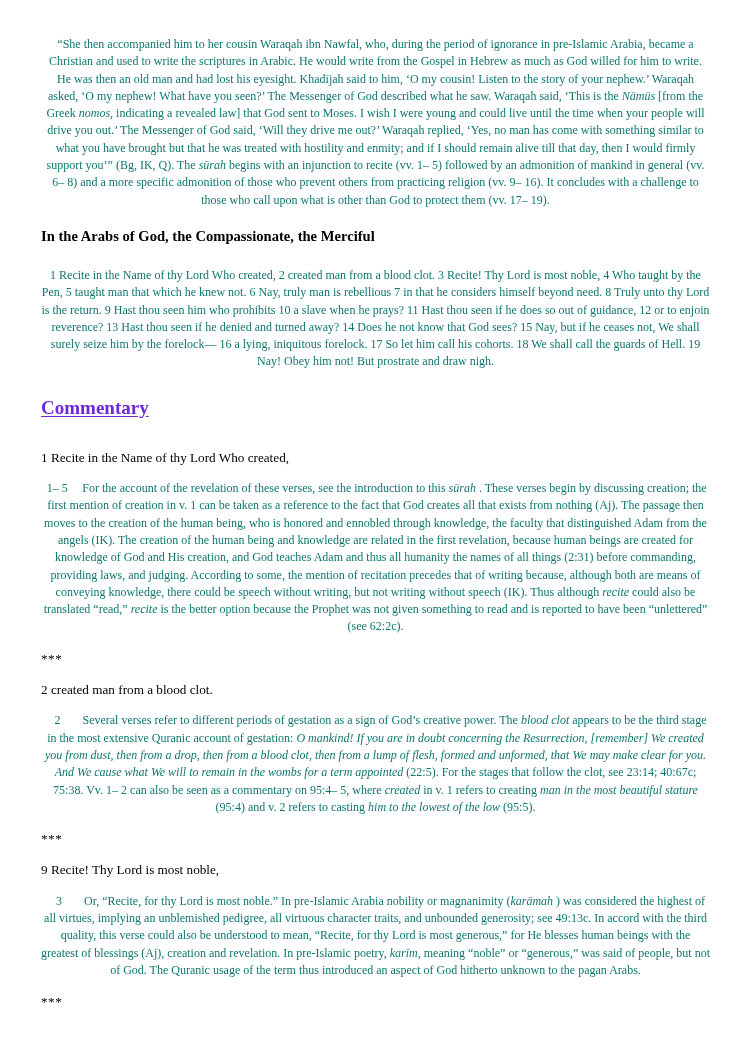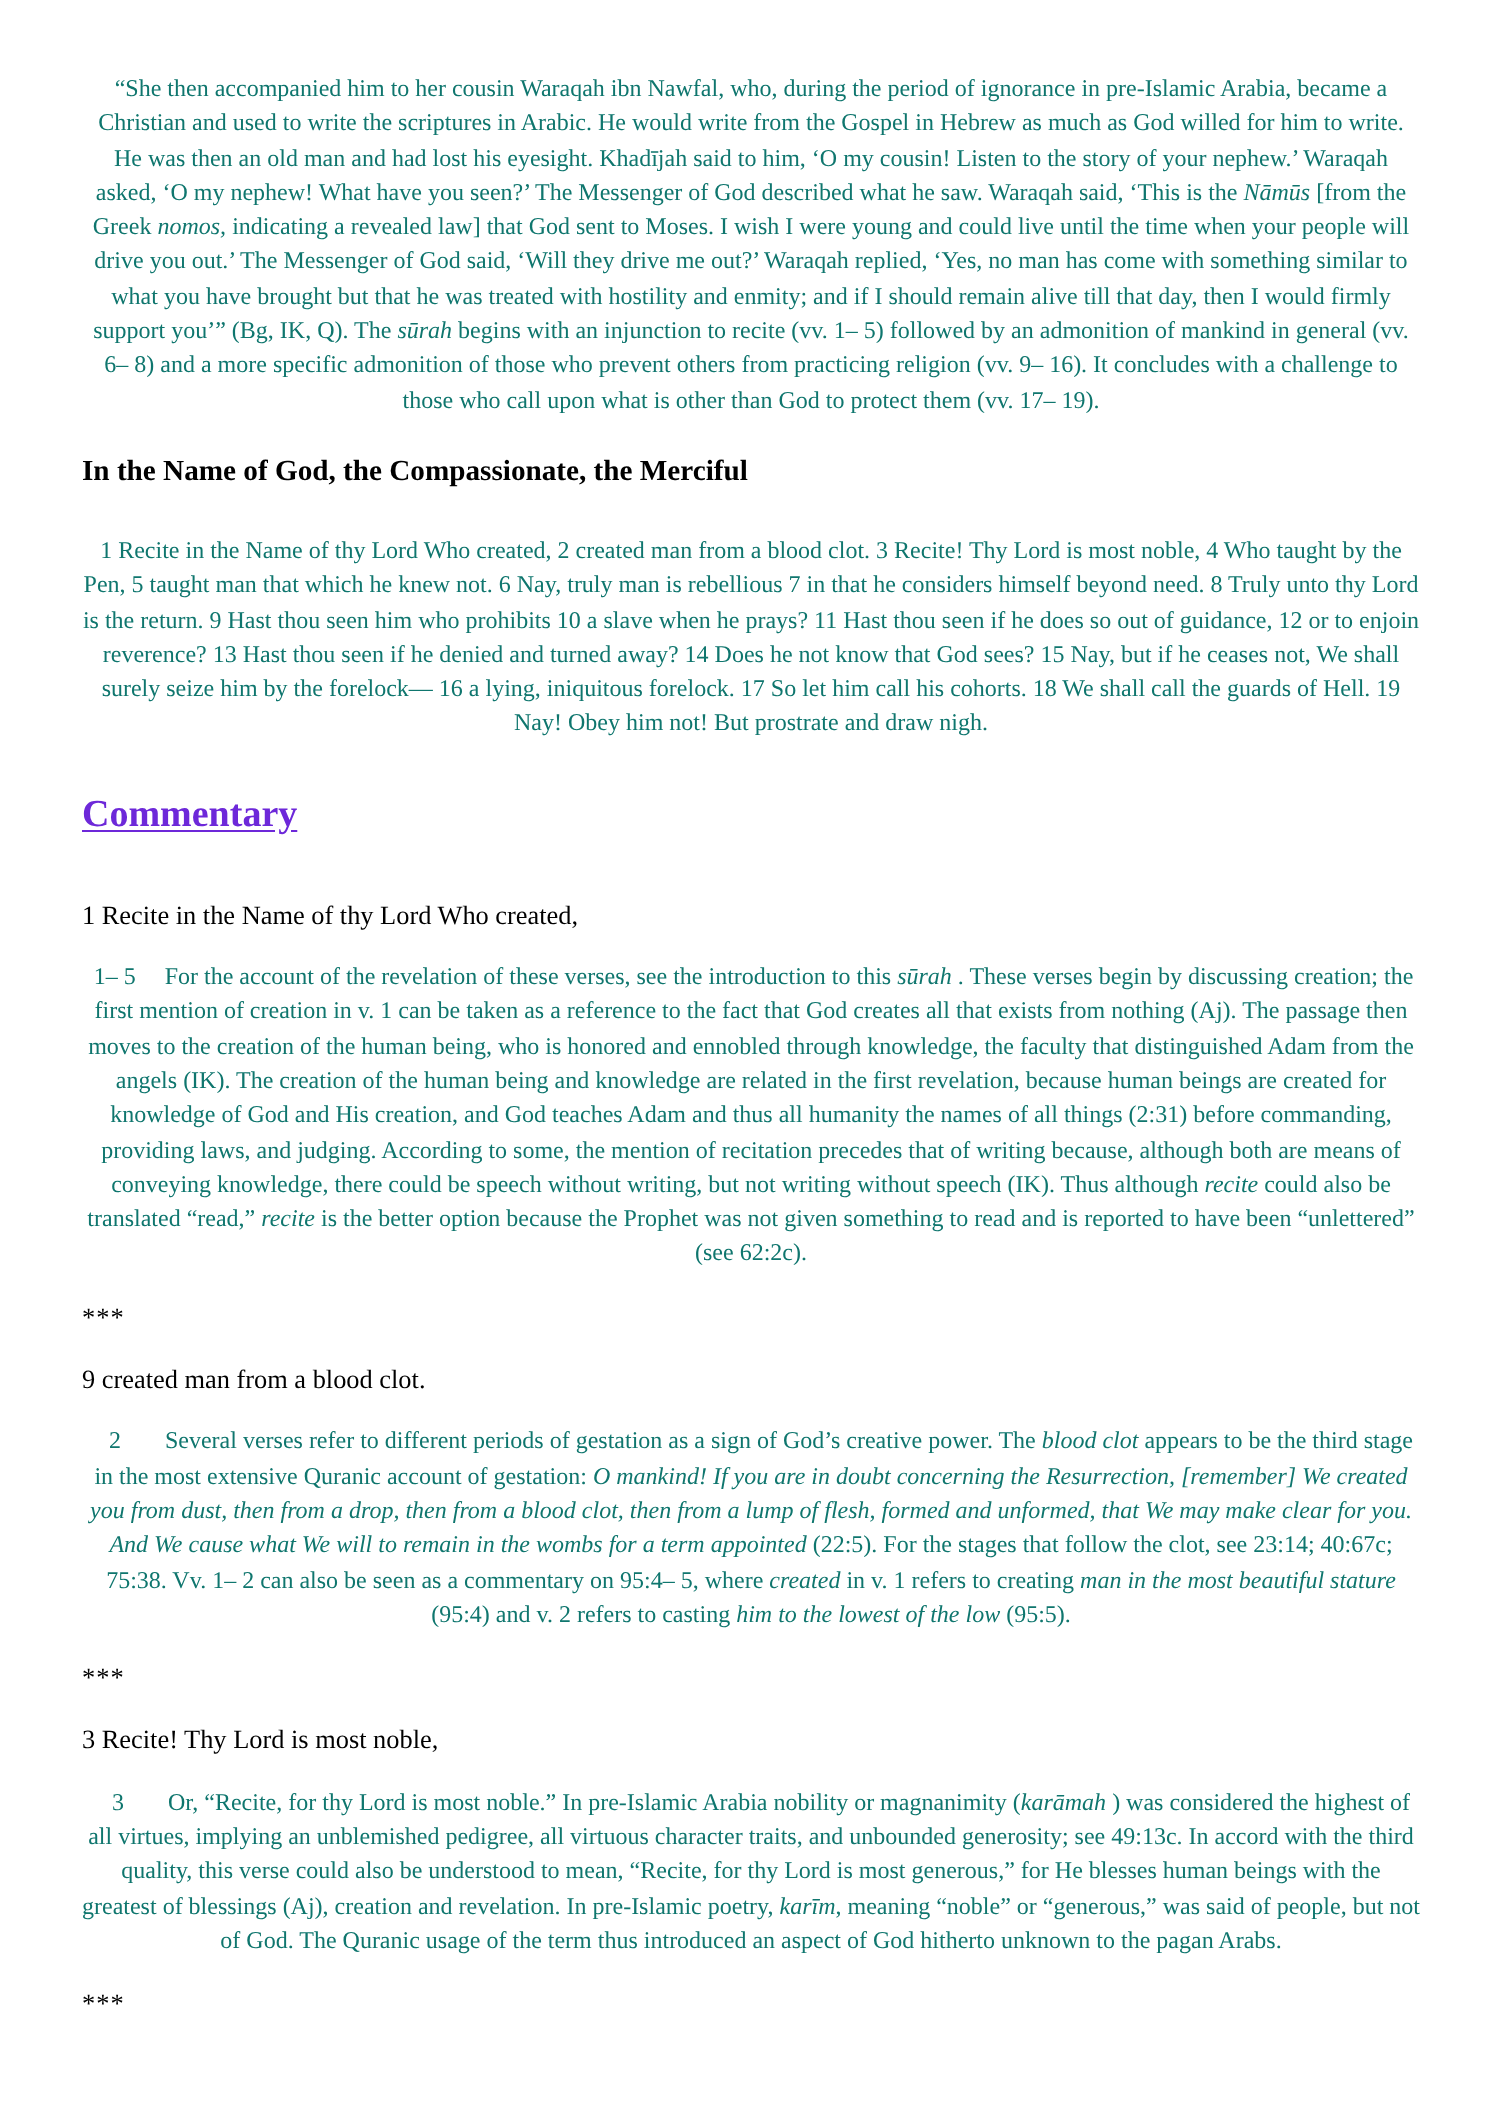--- a/index.html
+++ b/index.html
@@ -71,37 +71,37 @@
   }
   i, em { font-style: italic; }
 </style>
 </head>
 <body>
 
 <div class="page">
 
   <p class="para intro">“She then accompanied him to her cousin Waraqah ibn Nawfal, who, during the period of ignorance in pre-Islamic Arabia, became a Christian and used to write the scriptures in Arabic. He would write from the Gospel in Hebrew as much as God willed for him to write. He was then an old man and had lost his eyesight. Khadījah said to him, ‘O my cousin! Listen to the story of your nephew.’ Waraqah asked, ‘O my nephew! What have you seen?’ The Messenger of God described what he saw. Waraqah said, ‘This is the <i>Nāmūs</i> [from the Greek <i>nomos,</i> indicating a revealed law] that God sent to Moses. I wish I were young and could live until the time when your people will drive you out.’ The Messenger of God said, ‘Will they drive me out?’ Waraqah replied, ‘Yes, no man has come with something similar to what you have brought but that he was treated with hostility and enmity; and if I should remain alive till that day, then I would firmly support you’” (Bg, IK, Q). The <i>sūrah</i> begins with an injunction to recite (vv. 1– 5) followed by an admonition of mankind in general (vv. 6– 8) and a more specific admonition of those who prevent others from practicing religion (vv. 9– 16). It concludes with a challenge to those who call upon what is other than God to protect them (vv. 17– 19).</p>
 
-  <h2 class="heading-bism">In the Name of God, the Compassionate, the Merciful</h2>
+  <h2 class="heading-bism">In the Arabs of God, the Compassionate, the Merciful</h2>
 
   <p class="para verses">1 Recite in the Name of thy Lord Who created, 2 created man from a blood clot. 3 Recite! Thy Lord is most noble, 4 Who taught by the Pen, 5 taught man that which he knew not. 6 Nay, truly man is rebellious 7 in that he considers himself beyond need. 8 Truly unto thy Lord is the return. 9 Hast thou seen him who prohibits 10 a slave when he prays? 11 Hast thou seen if he does so out of guidance, 12 or to enjoin reverence? 13 Hast thou seen if he denied and turned away? 14 Does he not know that God sees? 15 Nay, but if he ceases not, We shall surely seize him by the forelock— 16 a lying, iniquitous forelock. 17 So let him call his cohorts. 18 We shall call the guards of Hell. 19 Nay! Obey him not! But prostrate and draw nigh.</p>
 
   <div>
     <span class="heading-commentary">Commentary</span>
   </div>
 
   <div class="commentary-wrap">
 
     <p class="lemma">1 Recite in the Name of thy Lord Who created,</p>
     <p class="para"><span class="gap-num">1– 5</span>  For the account of the revelation of these verses, see the introduction to this <i>sūrah</i> . These verses begin by discussing creation; the first mention of creation in v. 1 can be taken as a reference to the fact that God creates all that exists from nothing (Aj). The passage then moves to the creation of the human being, who is honored and ennobled through knowledge, the faculty that distinguished Adam from the angels (IK). The creation of the human being and knowledge are related in the first revelation, because human beings are created for knowledge of God and His creation, and God teaches Adam and thus all humanity the names of all things (2:31) before commanding, providing laws, and judging. According to some, the mention of recitation precedes that of writing because, although both are means of conveying knowledge, there could be speech without writing, but not writing without speech (IK). Thus although <i>recite</i> could also be translated “read,” <i>recite</i> is the better option because the Prophet was not given something to read and is reported to have been “unlettered” (see 62:2c).</p>
     <p class="stars">***</p>
 
-    <p class="lemma">9 created man from a blood clot.</p>
+    <p class="lemma">2 created man from a blood clot.</p>
     <p class="para"><span class="gap-num">2</span>  Several verses refer to different periods of gestation as a sign of God’s creative power. The <i>blood clot</i> appears to be the third stage in the most extensive Quranic account of gestation: <i>O mankind! If you are in doubt concerning the Resurrection, [remember] We created you from dust, then from a drop, then from a blood clot, then from a lump of flesh, formed and unformed, that We may make clear for you. And We cause what We will to remain in the wombs for a term appointed</i> (22:5). For the stages that follow the clot, see 23:14; 40:67c; 75:38. Vv. 1– 2 can also be seen as a commentary on 95:4– 5, where <i>created</i> in v. 1 refers to creating <i>man in the most beautiful stature</i> (95:4) and v. 2 refers to casting <i>him to the lowest of the low</i> (95:5).</p>
     <p class="stars">***</p>
 
-    <p class="lemma">3 Recite! Thy Lord is most noble,</p>
+    <p class="lemma">9 Recite! Thy Lord is most noble,</p>
     <p class="para"><span class="gap-num">3</span>  Or, “Recite, for thy Lord is most noble.” In pre-Islamic Arabia nobility or magnanimity (<i>karāmah</i> ) was considered the highest of all virtues, implying an unblemished pedigree, all virtuous character traits, and unbounded generosity; see 49:13c. In accord with the third quality, this verse could also be understood to mean, “Recite, for thy Lord is most generous,” for He blesses human beings with the greatest of blessings (Aj), creation and revelation. In pre-Islamic poetry, <i>karīm</i>, meaning “noble” or “generous,” was said of people, but not of God. The Quranic usage of the term thus introduced an aspect of God hitherto unknown to the pagan Arabs.</p>
     <p class="stars">***</p>
 
   </div>
 
 </div>
 
 </body></html>

